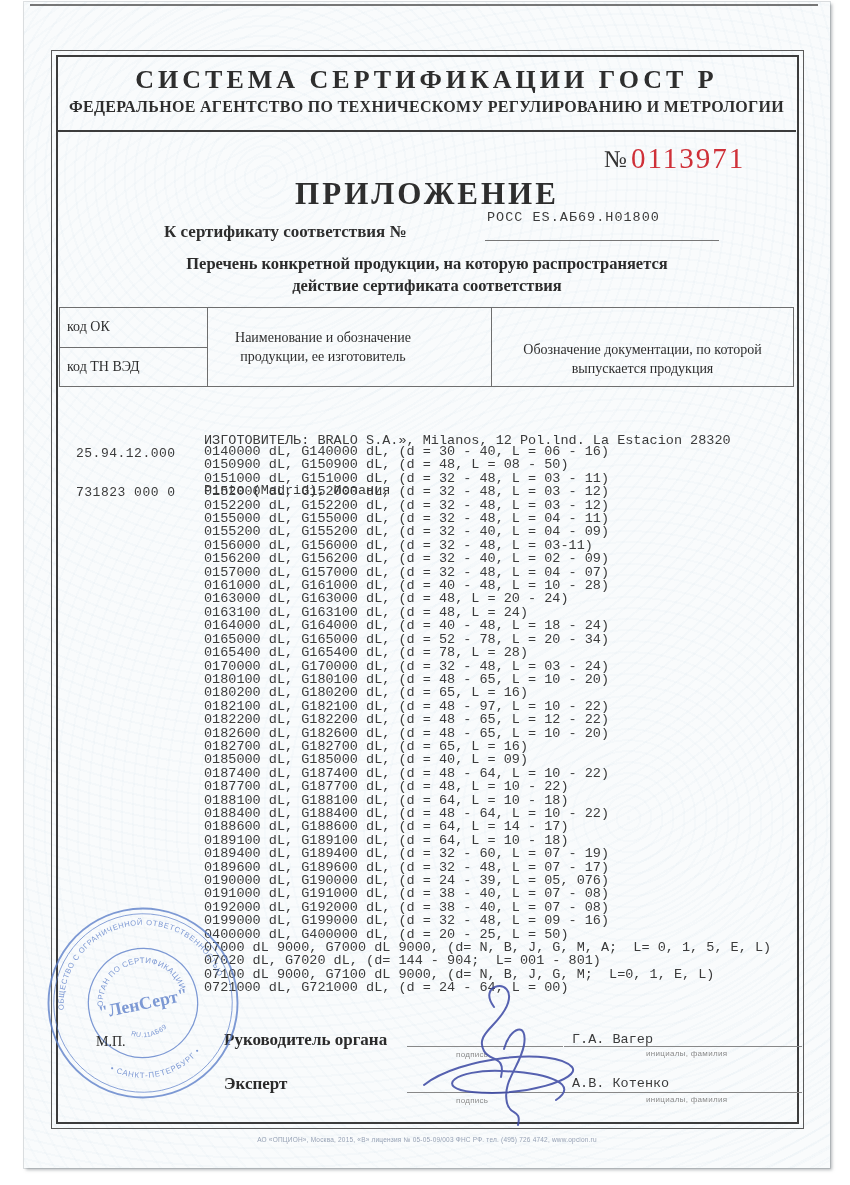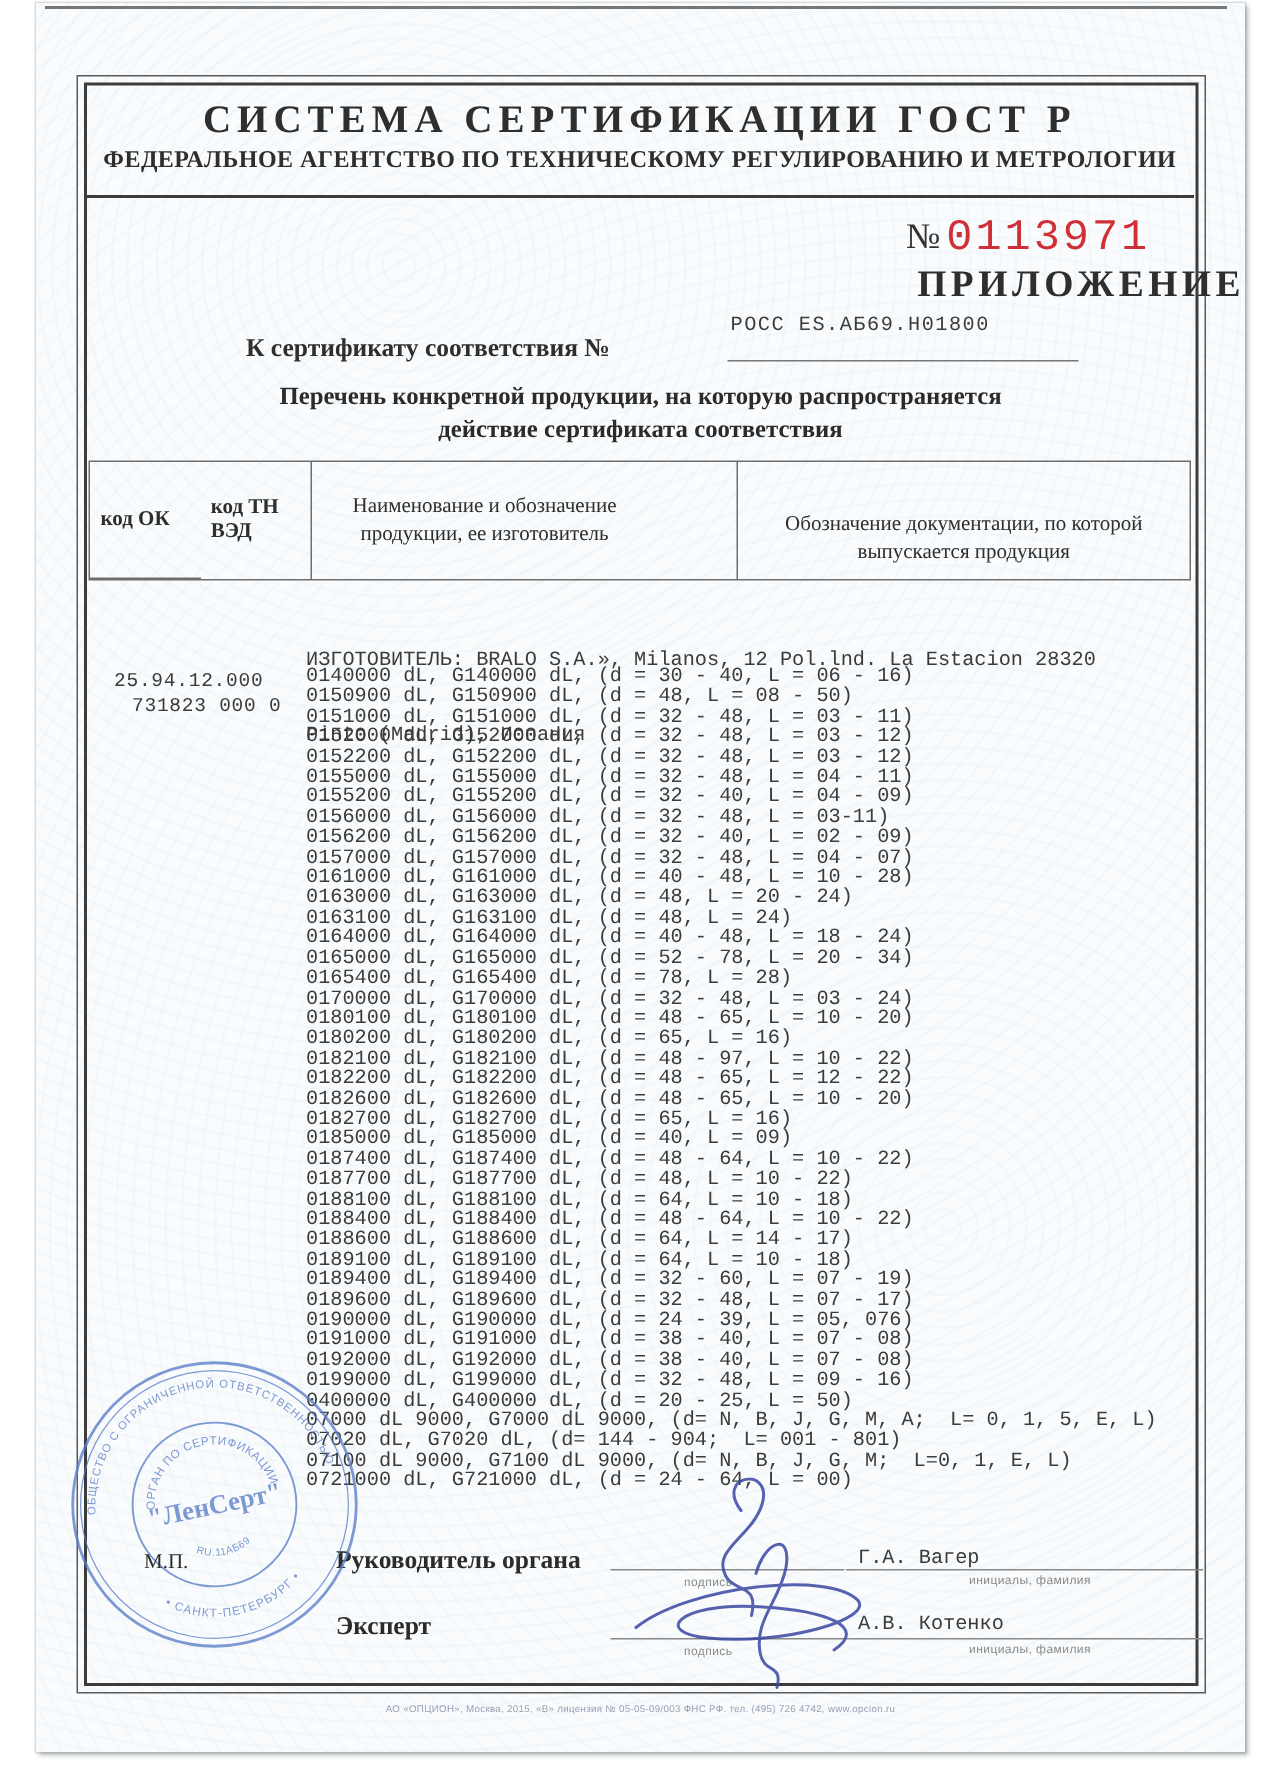--- a/index.html
+++ b/index.html
@@ -13,39 +13,39 @@
     box-shadow:2px 2px 3px rgba(120,128,132,.55), 0 0 0 1px rgba(190,196,200,.5);
   }
   .scan-top-edge{position:absolute;left:6px;top:2px;right:12px;height:2px;background:#4a4a4a;opacity:.75;}
   .frame{position:absolute;left:27px;top:48px;width:751px;height:1077px;border:1px solid #5a5a5a;}
   .frame-inner{position:absolute;left:4px;top:4px;right:4px;bottom:4px;border:2px solid #3c3c3c;}
   .header-box{position:absolute;left:33px;top:54px;width:739px;height:74px;border-bottom:2px solid #3c3c3c;text-align:center;}
   .sys-title{margin-top:9px;font-size:26px;font-weight:bold;letter-spacing:4px;color:#2e2e2e;}
   .agency{margin-top:3px;font-size:16px;font-weight:bold;letter-spacing:.3px;color:#2e2e2e;}
   .doc-number-wrap{position:absolute;left:580px;top:140px;white-space:nowrap;}
   .num-sign{font-size:24px;color:#333;}
-  .num-value{font-family:Liberation Mono, monospace;font-size:29px;color:#cf3038;letter-spacing:2px;vertical-align:-1px;}
-  .main-title{position:absolute;left:0;top:174px;width:806px;text-align:right;font-size:25px;font-weight:bold;letter-spacing:3px;color:#2e2e2e;}
+  .num-value{font-family:Liberation Serif, serif;font-size:29px;color:#cf3038;letter-spacing:2px;vertical-align:-1px;}
+  .main-title{position:absolute;left:0;top:174px;width:806px;text-align:center;font-size:31px;font-weight:bold;letter-spacing:3px;color:#2e2e2e;}
   .cert-line-label{position:absolute;left:96px;top:220px;font-size:17px;font-weight:bold;color:#2e2e2e;margin-left:44px;}
   .cert-number{position:absolute;left:463px;top:208px;width:230px;font-family:"Liberation Mono",monospace;font-size:13.5px;letter-spacing:1px;color:#4a4a4a;}
   .cert-underline{position:absolute;left:461px;top:238px;width:234px;border-bottom:1px solid #777;}
   .desc1{position:absolute;left:0;top:252px;width:806px;text-align:center;font-size:16.5px;font-weight:bold;color:#2b2b2b;}
   .desc2{position:absolute;left:0;top:274px;width:806px;text-align:center;font-size:16.5px;font-weight:bold;color:#2b2b2b;}
   .thead{position:absolute;left:35px;top:305px;width:733px;height:78px;border:1px solid #6e6e6e;display:flex;}
-  .thead .c1{width:147px;border-right:1px solid #6e6e6e;display:flex;flex-direction:row;font-weight:bold;}
+  .thead .c1{width:147px;border-right:1px solid #6e6e6e;display:flex;flex-direction:column;}
   .thead .c1 .cell{flex:1;display:flex;align-items:center;padding-left:7px;font-size:14px;color:#2e2e2e;}
   .thead .c1 .cell:first-child{border-bottom:1px solid #6e6e6e;}
   .thead .c2{width:283px;border-right:1px solid #6e6e6e;display:flex;align-items:center;justify-content:flex-start;}
   .thead .c3{flex:1;display:flex;align-items:center;justify-content:center;}
   .thead .hdr-text{width:230px;text-align:center;font-size:14px;line-height:19px;color:#2e2e2e;}
   .thead .c3 .hdr-text{width:250px;margin-top:23px;}
   .mono{font-family:"Liberation Mono",monospace;color:#3b3b3b;}
   .manufacturer{position:absolute;left:180px;top:398px;font-size:13.5px;line-height:16.5px;white-space:pre;}
   .code-ok-val{position:absolute;left:52px;top:444px;font-size:13px;letter-spacing:.5px;}
-  .code-tnved-val{position:absolute;left:52px;top:461px;font-size:13px;letter-spacing:.5px;margin-left:12px;}
+  .code-tnved-val{position:absolute;left:52px;top:483px;font-size:13px;letter-spacing:.5px;}
   .product-list{position:absolute;left:180px;top:443px;font-size:13.5px;}
   .product-list div{line-height:13.4px;white-space:pre;}
   .sig-row-label{position:absolute;font-size:17px;font-weight:bold;color:#2b2b2b;}
   .sig-line{position:absolute;border-bottom:1px solid #888;}
   .sig-caption{position:absolute;font-family:"Liberation Sans",sans-serif;font-size:8px;color:#8a8a8a;letter-spacing:.3px;}
   .sig-name{position:absolute;font-family:"Liberation Mono",monospace;font-size:13.5px;color:#3b3b3b;white-space:pre;}
   .mp-label{position:absolute;left:72px;top:1032px;font-size:14px;color:#2b2b2b;z-index:5;}
   .stamp{position:absolute;left:14px;top:896px;width:210px;height:210px;z-index:3;opacity:.78;}
   .sig-scribble{position:absolute;left:370px;top:983px;width:220px;height:150px;z-index:4;}
   .footer-imprint{position:absolute;left:0;top:1134px;width:806px;text-align:center;font-family:"Liberation Sans",sans-serif;font-size:6.5px;color:#97a2b5;letter-spacing:.2px;}

